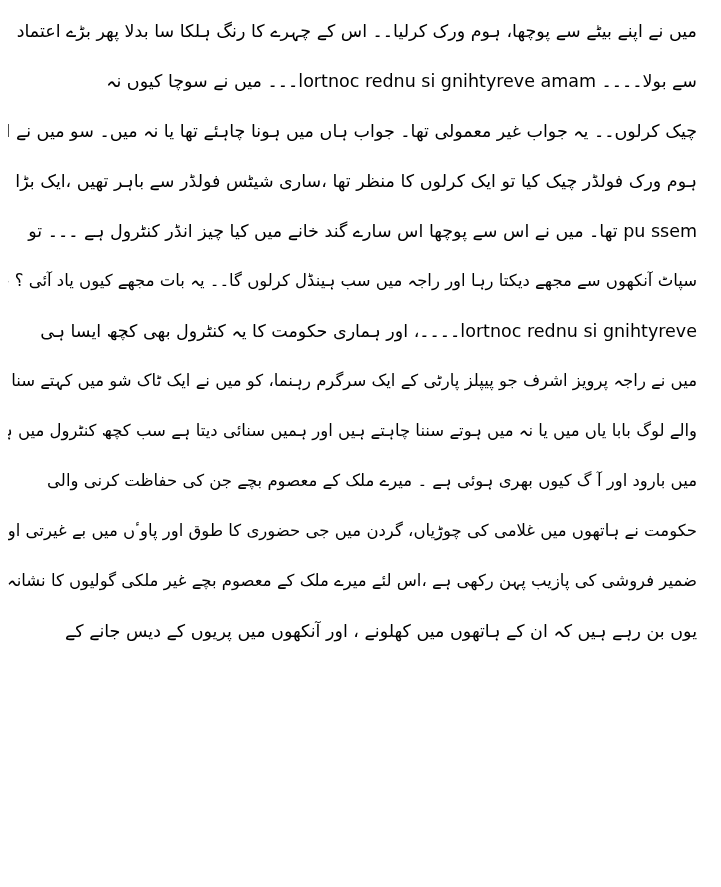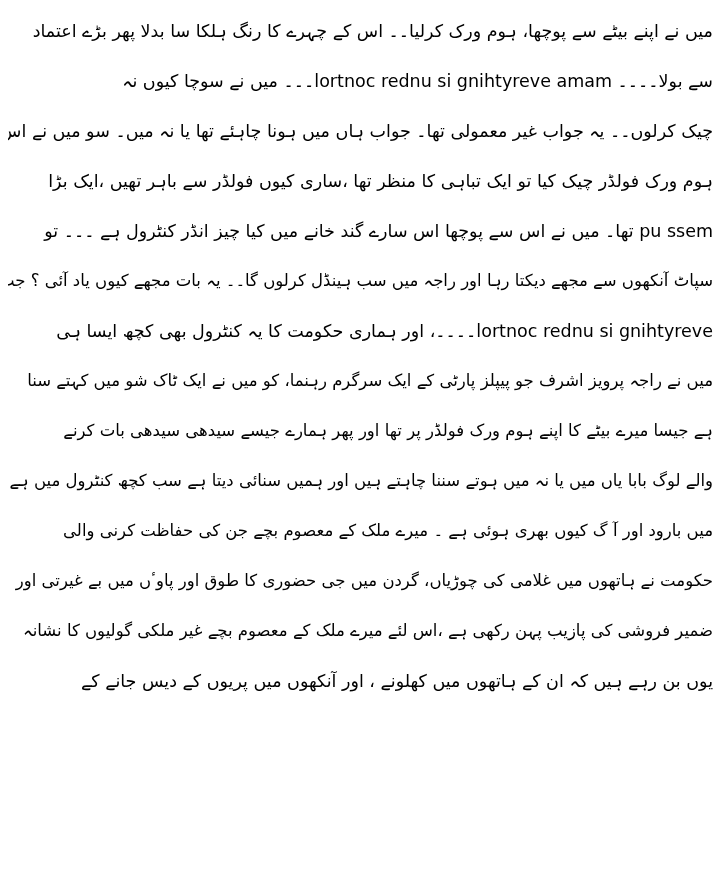--- a/index.html
+++ b/index.html
@@ -12,21 +12,21 @@
     height: 887px;
     overflow: hidden;
     font-family: "DejaVu Sans", sans-serif;
   }
   #page {
     width: 721px;
     height: 887px;
     position: relative;
     background: #ffffff;
     box-sizing: border-box;
-    padding: 6px 8px 0 8px;
+    padding: 6px 24px 0 8px;
   }
   .urdu-line {
     direction: rtl;
     unicode-bidi: bidi-override;
     text-align: right;
     font-family: "DejaVu Sans", sans-serif;
     font-size: 17.5px;
     line-height: 50px;
     height: 50px;
     color: #000000;
@@ -39,24 +39,23 @@
     font-size: 16.5px;
   }
 </style>
 </head>
 <body>
 
 <div id="page">
   <div class="urdu-line">میں نے اپنے بیٹے سے پوچھا، ہوم ورک کرلیا۔۔ اس کے چہرے کا رنگ ہلکا سا بدلا پھر بڑے اعتماد</div>
   <div class="urdu-line">سے بولا۔۔۔۔ mama everything is under control۔۔۔ میں نے سوچا کیوں نہ</div>
   <div class="urdu-line">چیک کرلوں۔۔ یہ جواب غیر معمولی تھا۔ جواب ہاں میں ہونا چاہئے تھا یا نہ میں۔ سو میں نے اس کا</div>
-  <div class="urdu-line">ہوم ورک فولڈر چیک کیا تو ایک تباہی کا منظر تھا ،ساری کیوں فولڈر سے باہر تھیں ،ایک بڑا</div>
+  <div class="urdu-line">ہوم ورک فولڈر چیک کیا تو ایک کرلوں کا منظر تھا ،ساری شیٹس فولڈر سے باہر تھیں ،ایک بڑا</div>
   <div class="urdu-line">mess up تھا۔ میں نے اس سے پوچھا اس سارے گند خانے میں کیا چیز انڈر کنٹرول ہے ۔۔۔ تو</div>
   <div class="urdu-line tight">سپاٹ آنکھوں سے مجھے دیکتا رہا اور راجہ میں سب ہینڈل کرلوں گا۔۔ یہ بات مجھے کیوں یاد آئی ؟ جب</div>
   <div class="urdu-line">everything is under control۔۔۔۔، اور ہماری حکومت کا یہ کنٹرول بھی کچھ ایسا ہی</div>
   <div class="urdu-line tight">میں نے راجہ پرویز اشرف جو پیپلز پارٹی کے ایک سرگرم رہنما، کو میں نے ایک ٹاک شو میں کہتے سنا</div>
-  <div class="urdu-line tight">ہے جیسا میرے بیٹے کا اپنے ہوم ورک فولڈر پر تھا اور پھر ہمارے جیسے سیدھی سیدھی بات کرنے</div>
   <div class="urdu-line tight">والے لوگ بابا یاں میں یا نہ میں ہوتے سننا چاہتے ہیں اور ہمیں سنائی دیتا ہے سب کچھ کنٹرول میں ہے</div>
   <div class="urdu-line tight">میں بارود اور آ گ کیوں بھری ہوئی ہے ۔ میرے ملک کے معصوم بچے جن کی حفاظت کرنی والی</div>
   <div class="urdu-line tight">حکومت نے ہاتھوں میں غلامی کی چوڑیاں، گردن میں جی حضوری کا طوق اور پاوٴں میں بے غیرتی اور</div>
   <div class="urdu-line tight">ضمیر فروشی کی پازیب پہن رکھی ہے ،اس لئے میرے ملک کے معصوم بچے غیر ملکی گولیوں کا نشانہ</div>
   <div class="urdu-line">یوں بن رہے ہیں کہ ان کے ہاتھوں میں کھلونے ، اور آنکھوں میں پریوں کے دیس جانے کے</div>
 </div>
 
 </body></html>

